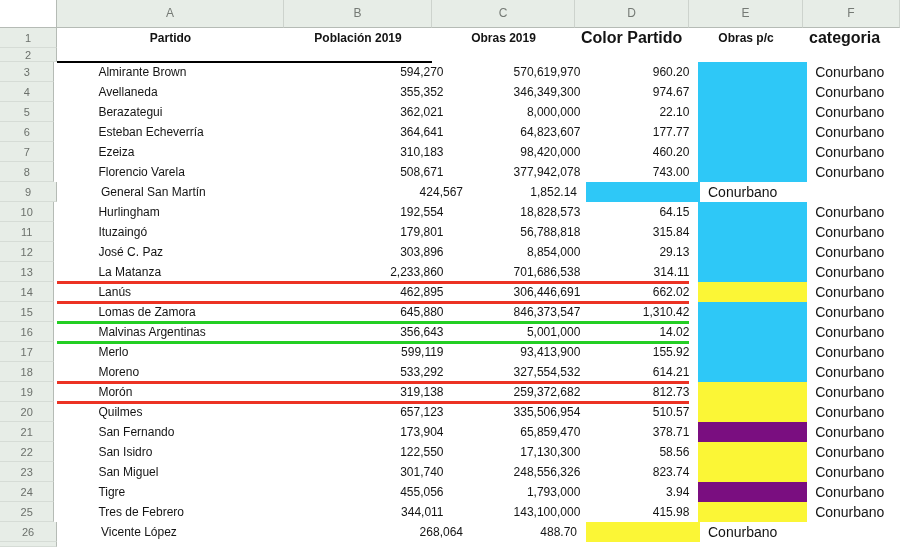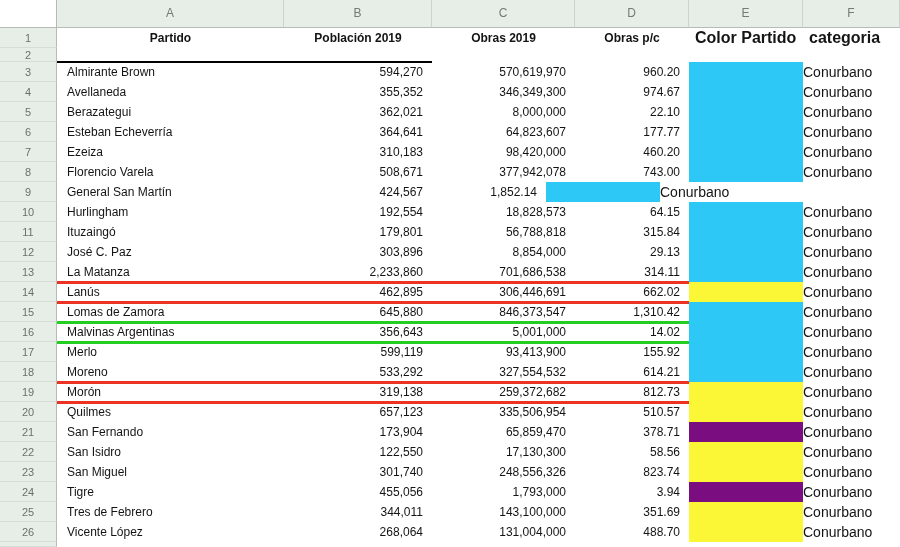--- a/index.html
+++ b/index.html
@@ -25,25 +25,25 @@
     font-size: 11px; text-align: center;
     border-right: 1px solid #b5bbb5; border-bottom: 1px solid #d6dcd6;
   }
   .h20 { height: 20px; line-height: 20px; }
   .h14 { height: 14px; line-height: 14px; }
   .h5  { height: 5px; }
   .w-a { width: 227px; } .w-b { width: 148px; } .w-c { width: 143px; }
   .w-d { width: 114px; } .w-e { width: 114px; } .w-f { width: 97px; }
   .cell { height: 20px; line-height: 20px; font-size: 12px; color: #141414;
           overflow: hidden; white-space: nowrap; }
-  .t-left  { text-align: left;  padding-left: 10px; }
+  .t-left  { text-align: left;  padding-left: 4px; margin-left: 40px; }
   .t-right { text-align: right; padding-right: 9px; }
   .hdr1 { font-weight: bold; text-align: center; }
   .hdr-big { font-weight: bold; font-size: 16px; text-align: left; padding-left: 6px; }
-  .cat { font-size: 14px; }
+  .cat { font-size: 14px; padding-left: 8px; }
   
   .row-2::after {
     content: ""; position: absolute; left: 57px; bottom: -1px;
     width: 375px; height: 2px; background: #000; z-index: 5;
   }
   .ul-red::after, .ul-green::after {
     content: ""; position: absolute; left: 57px; bottom: -2px;
     width: 632px; height: 3px; z-index: 5;
   }
   .ul-red::after   { background: var(--red-line); }
@@ -62,22 +62,22 @@
     <div class="col-hdr w-d">D</div>
     <div class="col-hdr w-e">E</div>
     <div class="col-hdr w-f">F</div>
   </div>
 
   <div class="row">
     <div class="gut h20">1</div>
     <div class="cell hdr1 w-a">Partido</div>
     <div class="cell hdr1 w-b">Población 2019</div>
     <div class="cell hdr1 w-c">Obras 2019</div>
+    <div class="cell hdr-big w-e">Color Partido</div>
     <div class="cell hdr1 w-d">Obras p/c</div>
-    <div class="cell hdr-big w-e">Color Partido</div>
     <div class="cell hdr-big w-f">categoria</div>
   </div>
 
   <div class="row row-2">
     <div class="gut h14">2</div>
     <div class="h14 w-a"></div>
     <div class="h14 w-b"></div>
     <div class="h14 w-c"></div>
     <div class="h14 w-d"></div>
     <div class="h14 w-e"></div>
@@ -280,29 +280,28 @@
     <div class="cell t-right w-c">1,793,000</div>
     <div class="cell t-right w-d">3.94</div>
     <div class="cell w-e" style="background: rgb(122, 14, 128);"></div>
     <div class="cell cat w-f">Conurbano</div>
   </div>
       <div class="row">
     <div class="gut h20">25</div>
     <div class="cell t-left  w-a">Tres de Febrero</div>
     <div class="cell t-right w-b">344,011</div>
     <div class="cell t-right w-c">143,100,000</div>
-    <div class="cell t-right w-d">351.69</div>
+    <div class="cell t-right w-d">415.98</div>
     <div class="cell w-e" style="background: rgb(251, 246, 54);"></div>
     <div class="cell cat w-f">Conurbano</div>
   </div>
       <div class="row">
     <div class="gut h20">26</div>
     <div class="cell t-left  w-a">Vicente López</div>
     <div class="cell t-right w-b">268,064</div>
-    <div class="cell t-right w-c">131,004,000</div>
     <div class="cell t-right w-d">488.70</div>
     <div class="cell w-e" style="background: rgb(251, 246, 54);"></div>
     <div class="cell cat w-f">Conurbano</div>
   </div>
     </div>
 
   <div class="row">
     <div class="gut h5"></div>
   </div>
 

